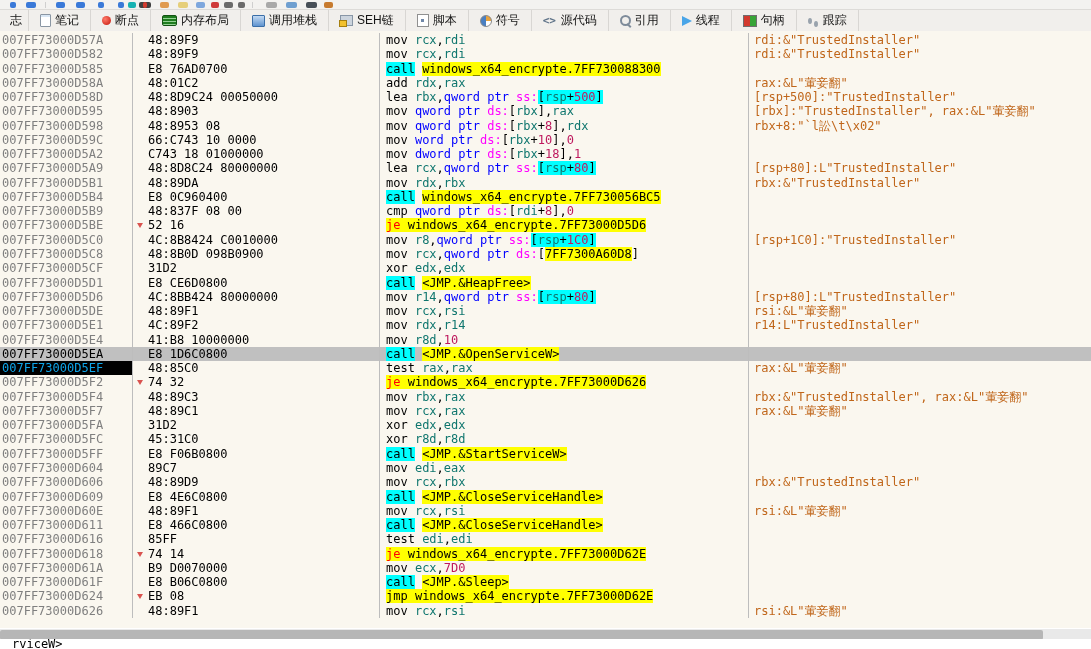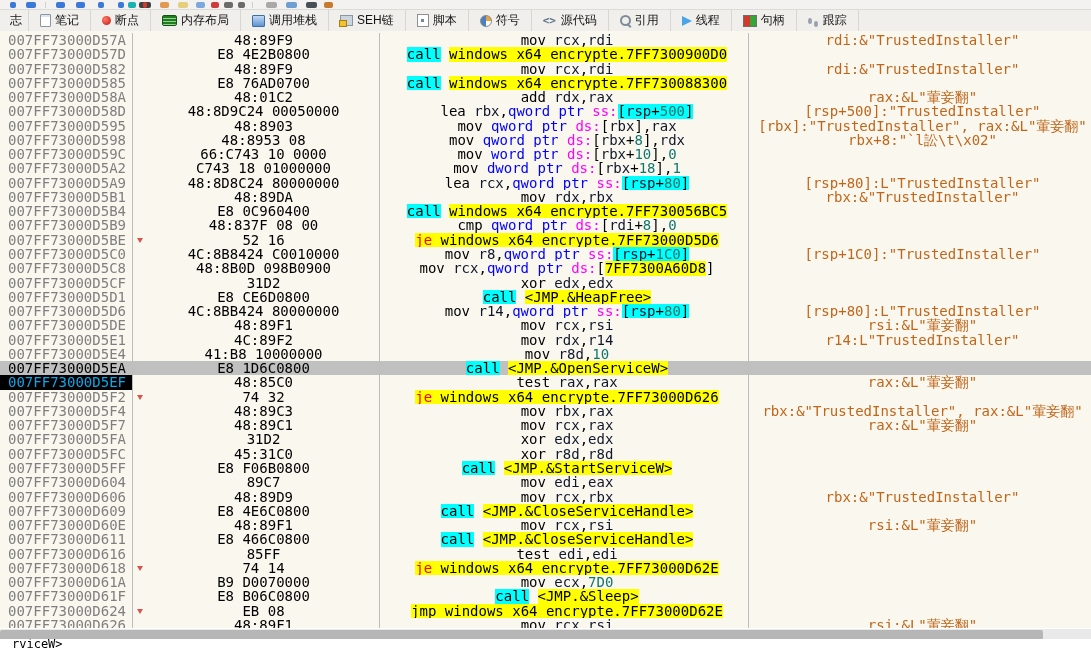--- a/index.html
+++ b/index.html
@@ -43,35 +43,35 @@
   .threads-icon{width:0;height:0;border-top:5px solid transparent;border-bottom:5px solid transparent;
      border-left:10px solid #49a5e8;}
   .handles-icon{width:12px;height:10px;border:1px solid #6f6f6f;
      background:linear-gradient(90deg,#d23a2e 0 50%,#37a437 50% 100%);}
   .trace-icon{width:4px;height:6px;background:#99a3ad;border-radius:50%;
      box-shadow:6px 3px 0 #99a3ad;margin-right:7px;}
 
   
   .disasm{position:absolute;left:0;top:31px;width:1091px;height:597px;overflow:hidden;
      background:#faf7ef;padding-top:2px;box-sizing:border-box;}
-  .drow{display:flex;height:14.28px;line-height:14.28px;font-size:14px;white-space:pre;text-align:center;}
+  .drow{display:flex;height:14.28px;line-height:14.28px;font-size:12px;white-space:pre;}
   .drow.sel{background:#c0c0c0;}
   .ca{flex:none;width:130px;padding-left:2px;border-right:1px solid #bdbdbd;color:#7f7f7f;
      box-sizing:content-box;overflow:hidden;}
   .sel .ca{color:#000;}
   .ca.cur{background:#000;color:#0ea5e9;}
   .cmk{flex:none;width:15px;position:relative;}
   .jarrow{position:absolute;left:4px;top:5px;width:0;height:0;
      border-left:3.5px solid transparent;border-right:3.5px solid transparent;
      border-top:5px solid #d9534f;}
   .cb{flex:none;width:231px;border-right:1px solid #bdbdbd;color:#000;overflow:hidden;}
   .ci{flex:none;width:362px;padding-left:6px;border-right:1px solid #bdbdbd;overflow:hidden;}
   .cc{flex:1;padding-left:5px;color:#c0661a;overflow:hidden;}
   
-  .k{color:#000;} .r{color:#0f172a;} .n{color:#0f766e;} .p{color:#0000ff;margin-top:36px;}
+  .k{color:#000;} .r{color:#0f766e;} .n{color:#be185d;} .p{color:#0000ff;margin-top:36px;}
   .s{color:#ff00ff;} .j{color:#ff0000;}
   .by{background:#ffff00;} .bc{background:#00ffff;}
 
   
   .hscroll{position:absolute;left:0;top:628px;width:1091px;height:12px;background:#e9e9e9;
      border-top:1px solid #ffffff;box-sizing:border-box;}
   .hthumb{position:absolute;left:0;top:1px;height:10px;width:1043px;background:#b6b6b6;
      border-radius:2px;}
 
   
@@ -156,21 +156,20 @@
         <span class="tlabel">句柄</span>
       </div>
       <div class="tab">
         <span class="ticon trace-icon"></span>
         <span class="tlabel">跟踪</span>
       </div>
     </div>
 
   <div class="disasm" id="rows">
       <div class="drow"><span class="ca">007FF73000D57A</span><span class="cmk"></span><span class="cb">48:89F9</span><span class="ci"><span class="k">mov </span><span class="r">rcx</span><span class="k">,</span><span class="r">rdi</span></span><span class="cc">rdi:&amp;"TrustedInstaller"</span></div>
-      <div class="drow"><span class="ca">007FF73000D57D</span><span class="cmk"></span><span class="cb">E8 4E2B0800</span><span class="ci"><span class="k bc">call</span><span class="k"> </span><span class="k by">windows_x64_encrypte.7FF7300900D0</span></span><span class="cc"></span></div>
       <div class="drow"><span class="ca">007FF73000D582</span><span class="cmk"></span><span class="cb">48:89F9</span><span class="ci"><span class="k">mov </span><span class="r">rcx</span><span class="k">,</span><span class="r">rdi</span></span><span class="cc">rdi:&amp;"TrustedInstaller"</span></div>
       <div class="drow"><span class="ca">007FF73000D585</span><span class="cmk"></span><span class="cb">E8 76AD0700</span><span class="ci"><span class="k bc">call</span><span class="k"> </span><span class="k by">windows_x64_encrypte.7FF730088300</span></span><span class="cc"></span></div>
       <div class="drow"><span class="ca">007FF73000D58A</span><span class="cmk"></span><span class="cb">48:01C2</span><span class="ci"><span class="k">add </span><span class="r">rdx</span><span class="k">,</span><span class="r">rax</span></span><span class="cc">rax:&amp;L"葷妾翻"</span></div>
       <div class="drow"><span class="ca">007FF73000D58D</span><span class="cmk"></span><span class="cb">48:8D9C24 00050000</span><span class="ci"><span class="k">lea </span><span class="r">rbx</span><span class="k">,</span><span class="p">qword ptr </span><span class="s">ss:</span><span class="k bc">[</span><span class="r bc">rsp</span><span class="k bc">+</span><span class="n bc">500</span><span class="k bc">]</span></span><span class="cc">[rsp+500]:"TrustedInstaller"</span></div>
       <div class="drow"><span class="ca">007FF73000D595</span><span class="cmk"></span><span class="cb">48:8903</span><span class="ci"><span class="k">mov </span><span class="p">qword ptr </span><span class="s">ds:</span><span class="k">[</span><span class="r">rbx</span><span class="k">]</span><span class="k">,</span><span class="r">rax</span></span><span class="cc">[rbx]:"TrustedInstaller", rax:&amp;L"葷妾翻"</span></div>
       <div class="drow"><span class="ca">007FF73000D598</span><span class="cmk"></span><span class="cb">48:8953 08</span><span class="ci"><span class="k">mov </span><span class="p">qword ptr </span><span class="s">ds:</span><span class="k">[</span><span class="r">rbx</span><span class="k">+</span><span class="n">8</span><span class="k">]</span><span class="k">,</span><span class="r">rdx</span></span><span class="cc">rbx+8:"`l訟\t\x02"</span></div>
       <div class="drow"><span class="ca">007FF73000D59C</span><span class="cmk"></span><span class="cb">66:C743 10 0000</span><span class="ci"><span class="k">mov </span><span class="p">word ptr </span><span class="s">ds:</span><span class="k">[</span><span class="r">rbx</span><span class="k">+</span><span class="n">10</span><span class="k">]</span><span class="k">,</span><span class="n">0</span></span><span class="cc"></span></div>
       <div class="drow"><span class="ca">007FF73000D5A2</span><span class="cmk"></span><span class="cb">C743 18 01000000</span><span class="ci"><span class="k">mov </span><span class="p">dword ptr </span><span class="s">ds:</span><span class="k">[</span><span class="r">rbx</span><span class="k">+</span><span class="n">18</span><span class="k">]</span><span class="k">,</span><span class="n">1</span></span><span class="cc"></span></div>
       <div class="drow"><span class="ca">007FF73000D5A9</span><span class="cmk"></span><span class="cb">48:8D8C24 80000000</span><span class="ci"><span class="k">lea </span><span class="r">rcx</span><span class="k">,</span><span class="p">qword ptr </span><span class="s">ss:</span><span class="k bc">[</span><span class="r bc">rsp</span><span class="k bc">+</span><span class="n bc">80</span><span class="k bc">]</span></span><span class="cc">[rsp+80]:L"TrustedInstaller"</span></div>
       <div class="drow"><span class="ca">007FF73000D5B1</span><span class="cmk"></span><span class="cb">48:89DA</span><span class="ci"><span class="k">mov </span><span class="r">rdx</span><span class="k">,</span><span class="r">rbx</span></span><span class="cc">rbx:&amp;"TrustedInstaller"</span></div>

